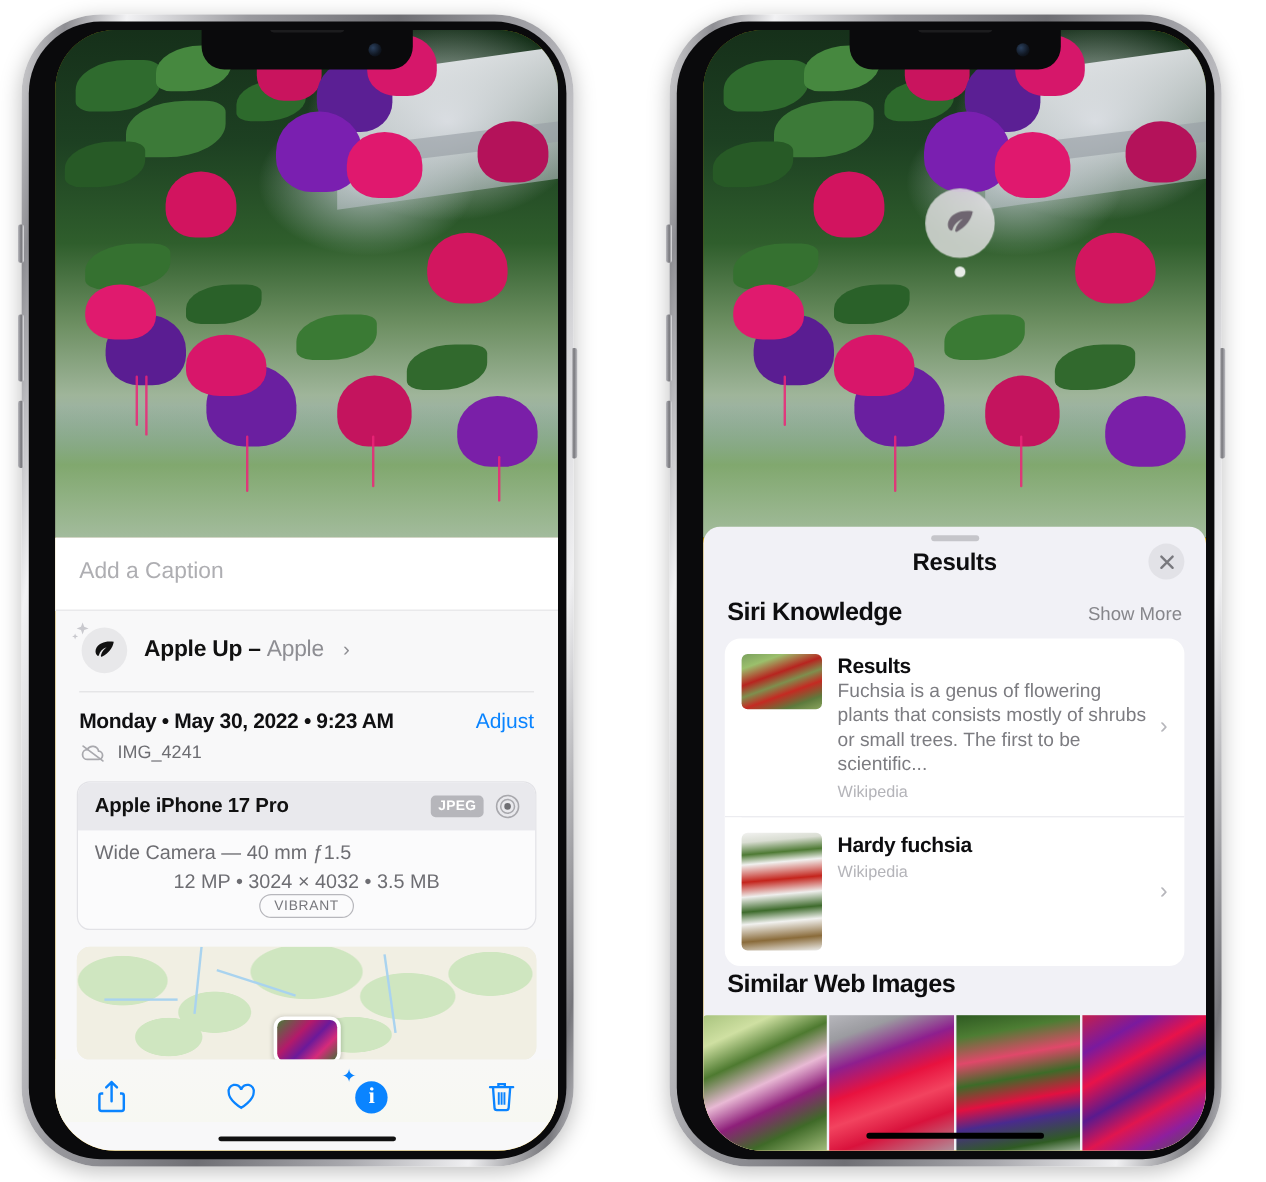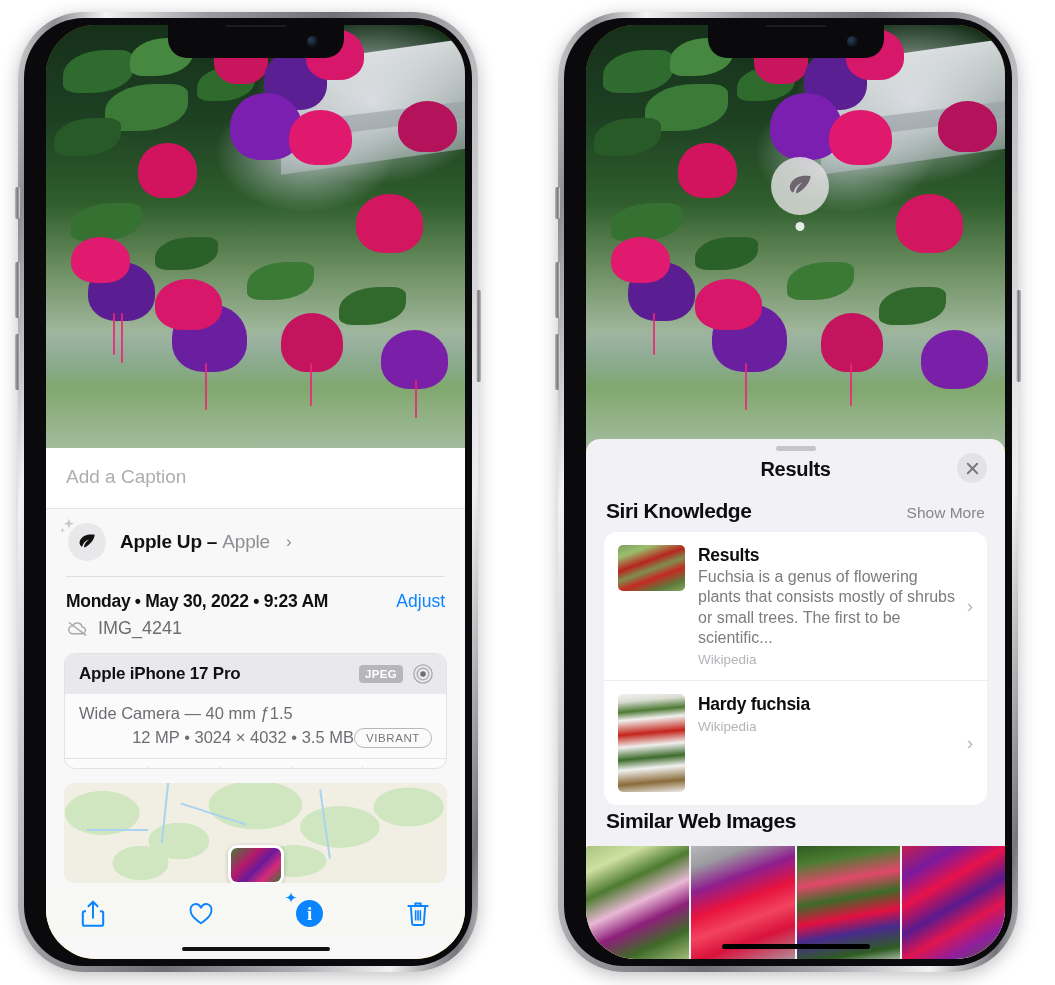--- a/index.html
+++ b/index.html
@@ -132,42 +132,42 @@
   .divider { height: 1px; background: #e0e0e3; margin: 0 20px; }
 
   .date-row {
     display: flex; align-items: baseline; justify-content: space-between;
     padding: 14px 20px 2px 20px;
   }
   .date-text { font-size: 17.5px; font-weight: 700; color: #101012; letter-spacing: -.3px; }
   .adjust-link { font-size: 17.5px; color: #0a84ff; }
   .file-row { display: flex; align-items: center; gap: 9px; padding: 4px 20px 12px 20px; }
   .file-row svg { width: 23px; height: 19px; color: #a9a9ae; }
-  .file-name { font-size: 18px; color: #6d6d72; }
+  .file-name { font-size: 15px; color: #6d6d72; }
 
   .camcard {
     margin: 2px 18px 0 18px;
     border-radius: 11px; overflow: hidden;
     border: 1px solid #e2e2e6;
     background: #fbfbfc;
   }
   .camcard .head {
     display: flex; align-items: center; justify-content: space-between;
     background: #e9e9ed; padding: 9px 12px 9px 14px;
   }
   .camcard .head .title { font-size: 17px; font-weight: 700; color: #111; letter-spacing: -.2px; }
   .camcard .head .right { display: flex; align-items: center; gap: 9px; }
   .badge-jpeg {
     background: #b6b6bb; color: #fff; font-size: 11.5px; font-weight: 700;
     border-radius: 4px; padding: 3px 6px 3px 6px; letter-spacing: .3px;
   }
   .hdr-icon { width: 22px; height: 22px; }
   .camcard .body { padding: 10px 14px 10px 14px; }
   .camcard .line1 { font-size: 16.5px; color: #6d6d72; margin-bottom: 5px; }
-  .camcard .line2row { display: flex; align-items: center; justify-content: flex-end; }
+  .camcard .line2row { display: flex; align-items: center; justify-content: space-between; flex-direction: column; }
   .camcard .line2 { font-size: 16.5px; color: #6d6d72; }
   .badge-vibrant {
     border: 1px solid #b7b7bc; color: #77777c; border-radius: 11px;
     font-size: 11.5px; letter-spacing: .6px; padding: 3px 11px;
   }
   .camcard .exif {
     border-top: 1px solid #e2e2e6;
     display: flex; align-items: center; padding: 8px 12px 9px 12px;
   }
   .camcard .exif span { flex: 1; text-align: center; font-size: 14.5px; color: #7c7c81; }

